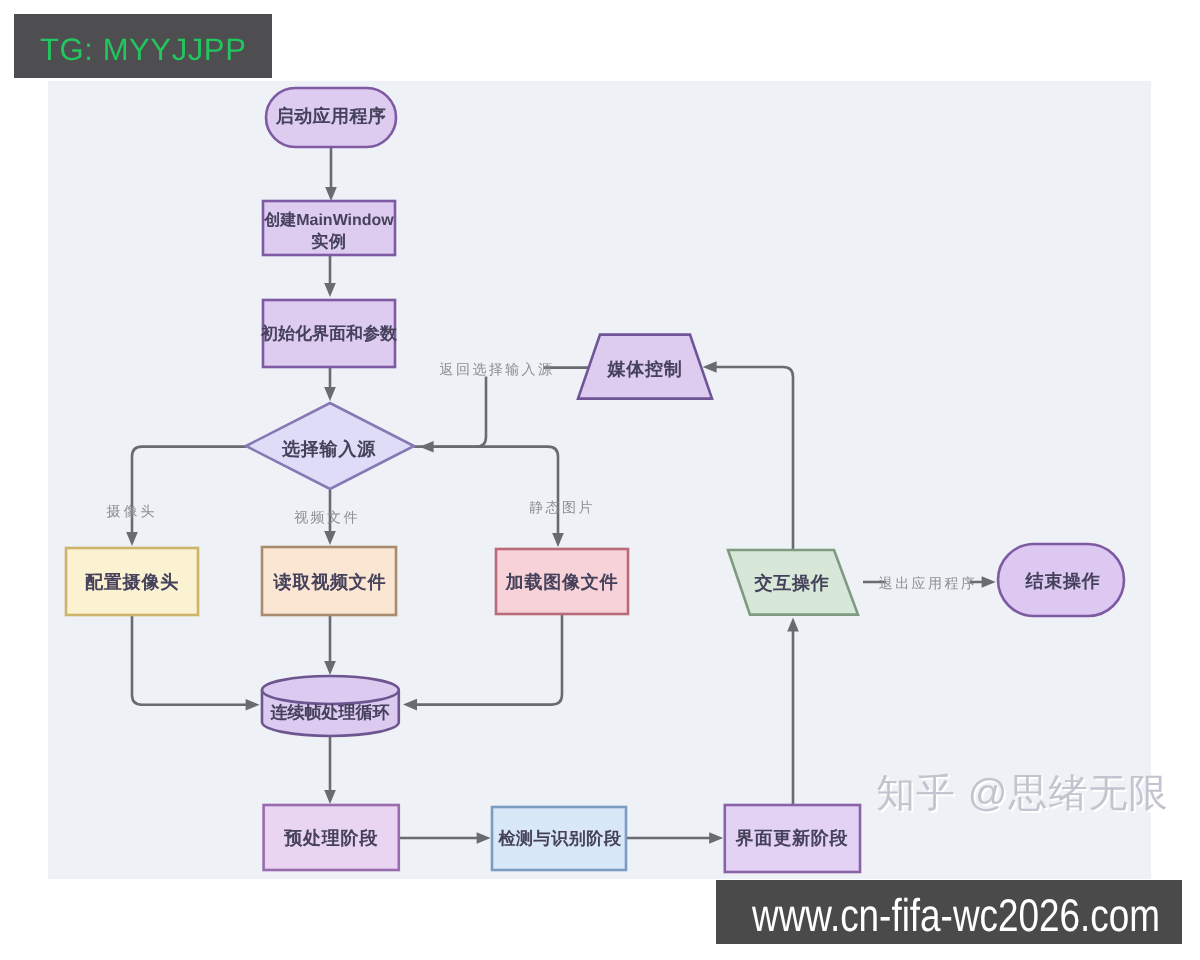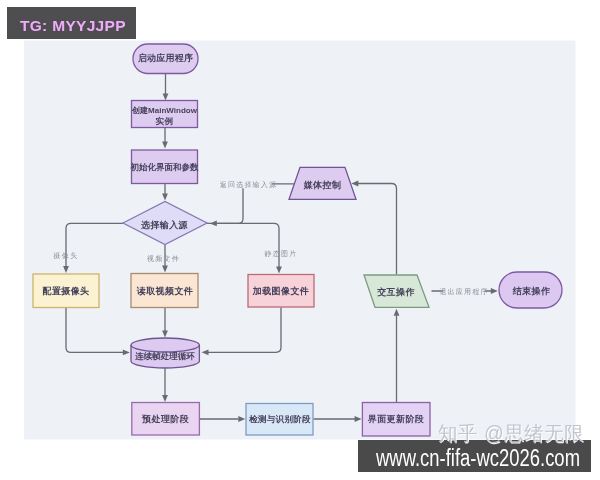--- a/index.html
+++ b/index.html
@@ -1,19 +1,19 @@
 <!DOCTYPE html>
 <html><head>
 <meta charset="utf-8">
 <style>
   html,body{margin:0;padding:0;background:#ffffff;width:600px;height:480px;overflow:hidden;}
   body{font-family:"Liberation Sans",sans-serif;position:relative;}
-  #tg{position:absolute;left:7px;top:7px;width:129px;height:32px;background:#4e4e50;color:#f0abfc;
-      font-size:15.5px;line-height:37px;padding-left:13px;box-sizing:border-box;letter-spacing:0.3px;overflow:hidden;font-weight:bold;}
-  #wm{position:absolute;left:438px;top:420px;font-size:19.5px;color:#c4c4d0;
+  #tg{position:absolute;left:7px;top:7px;width:129px;height:32px;background:#4e4e50;color:#22c55e;
+      font-size:15.5px;line-height:37px;padding-left:13px;box-sizing:border-box;letter-spacing:0.3px;overflow:hidden;}
+  #wm{position:absolute;left:438px;top:383px;font-size:19.5px;color:#c4c4d0;
       letter-spacing:0.5px;text-shadow:1px 1px 0 rgba(255,255,255,0.95);white-space:nowrap;}
 </style>
 </head>
 <body>
 <svg width="600" height="480" viewBox="0 0 600 480" style="position:absolute;left:0;top:0">
 
   <rect x="24" y="40.5" width="551.5" height="399" fill="#eef1f5"></rect>
 
   <g fill="none" stroke="#6a6a72" stroke-width="1.3">
 

